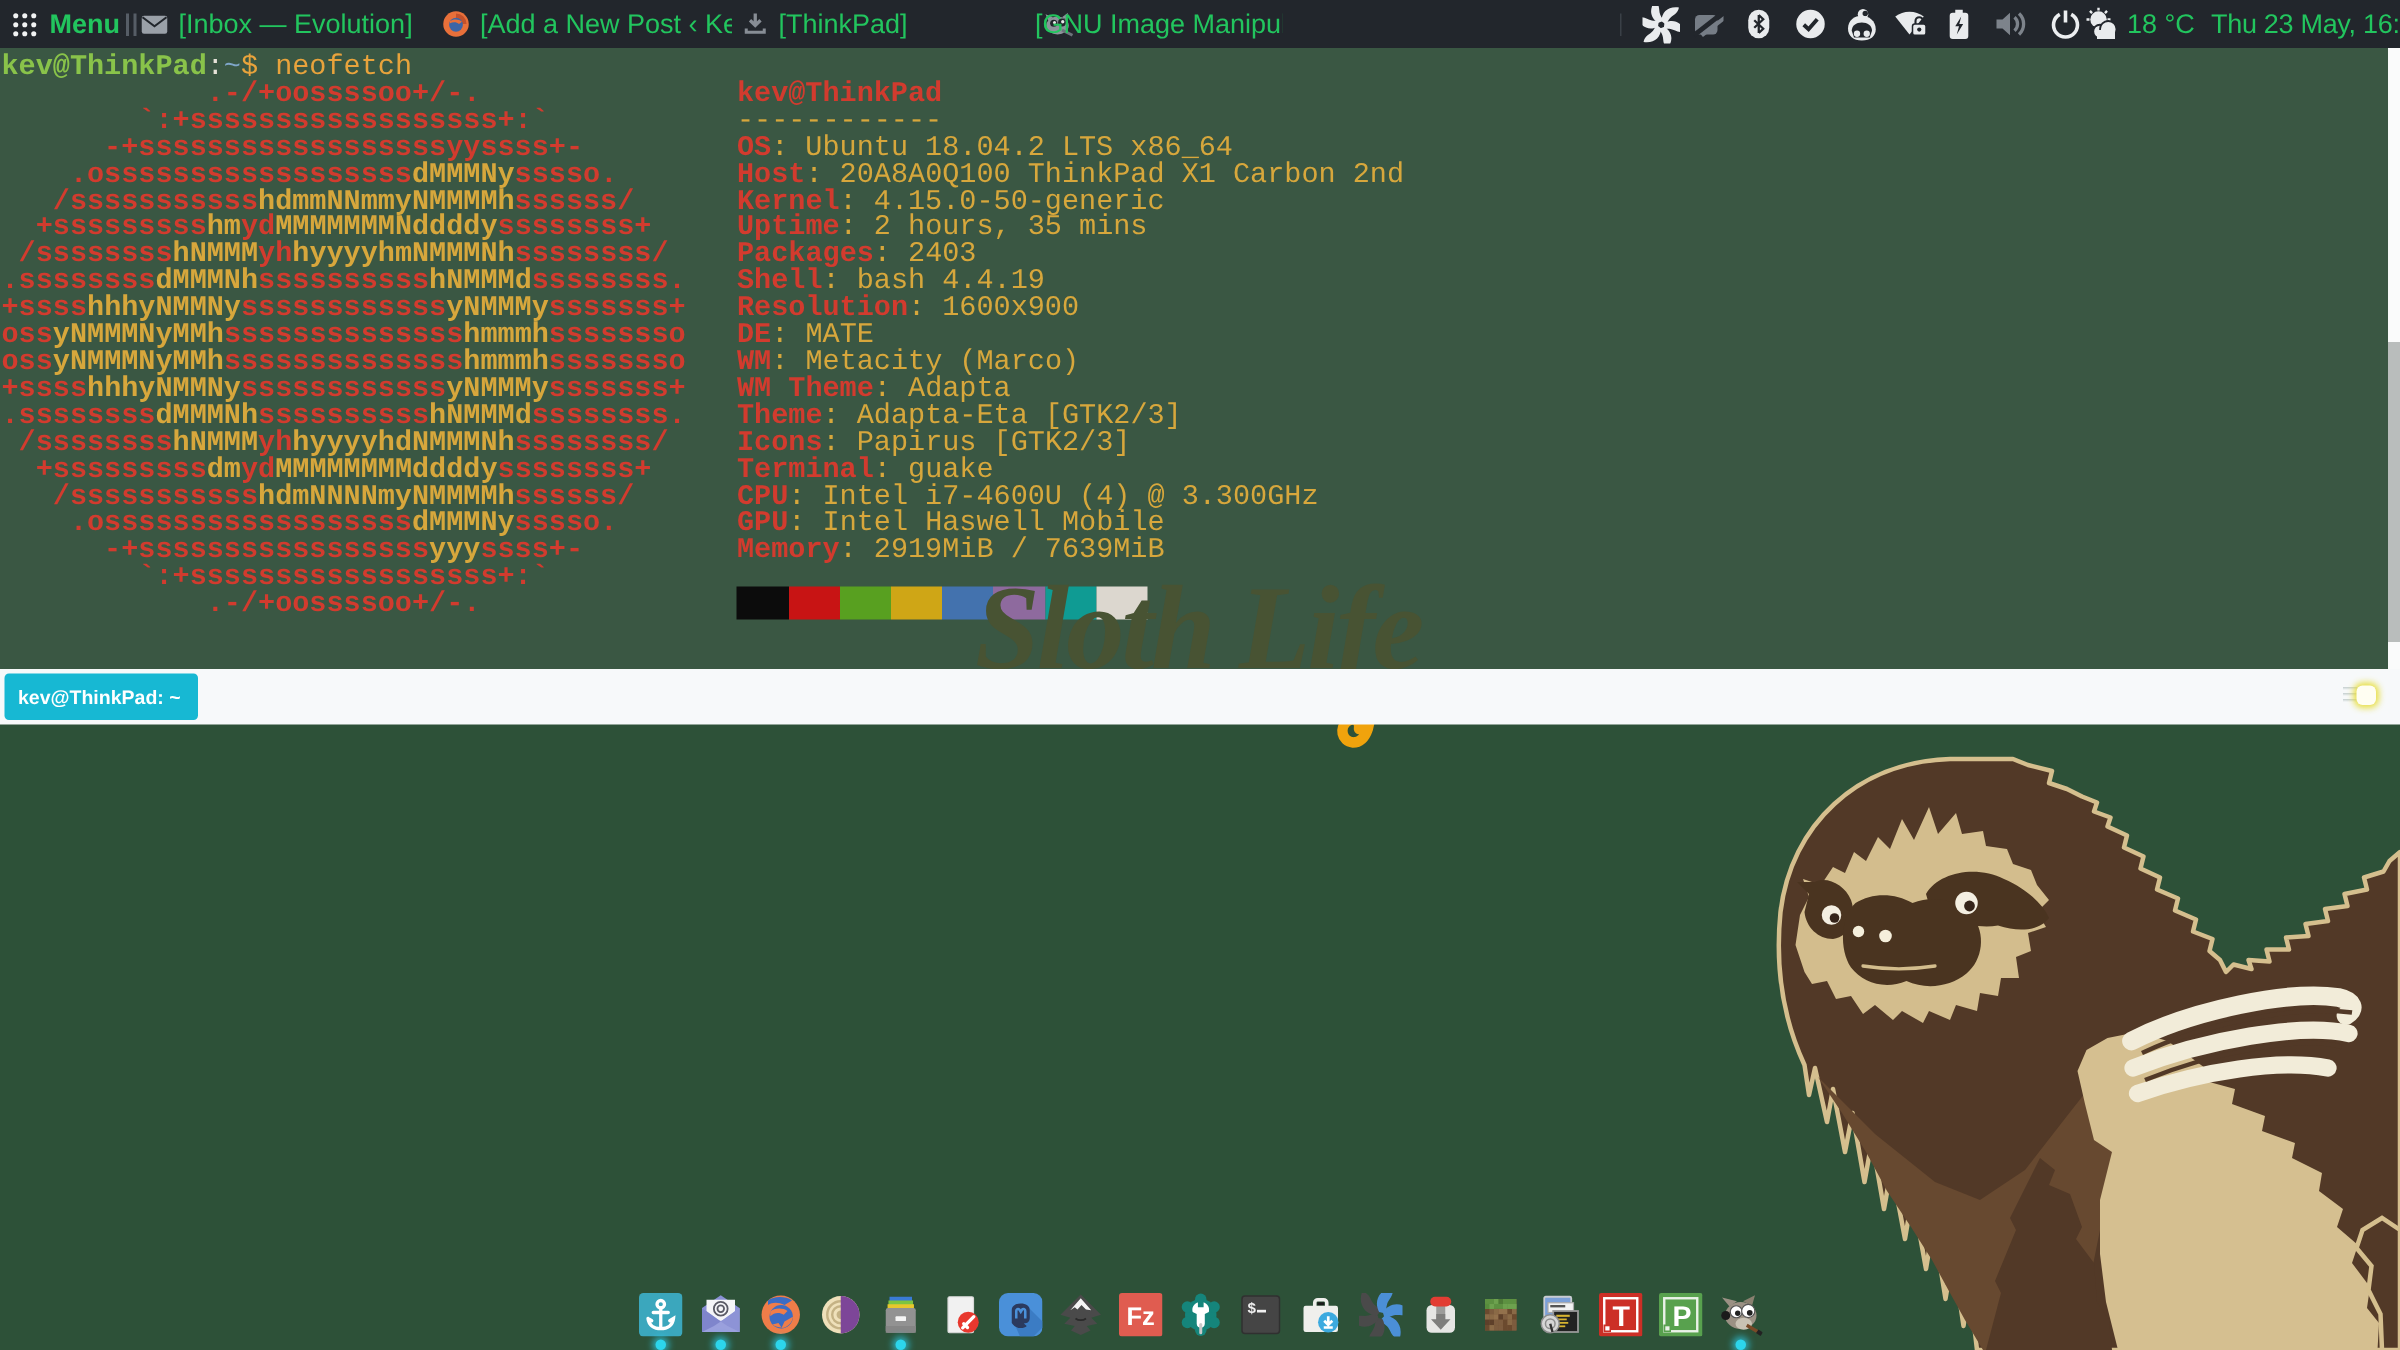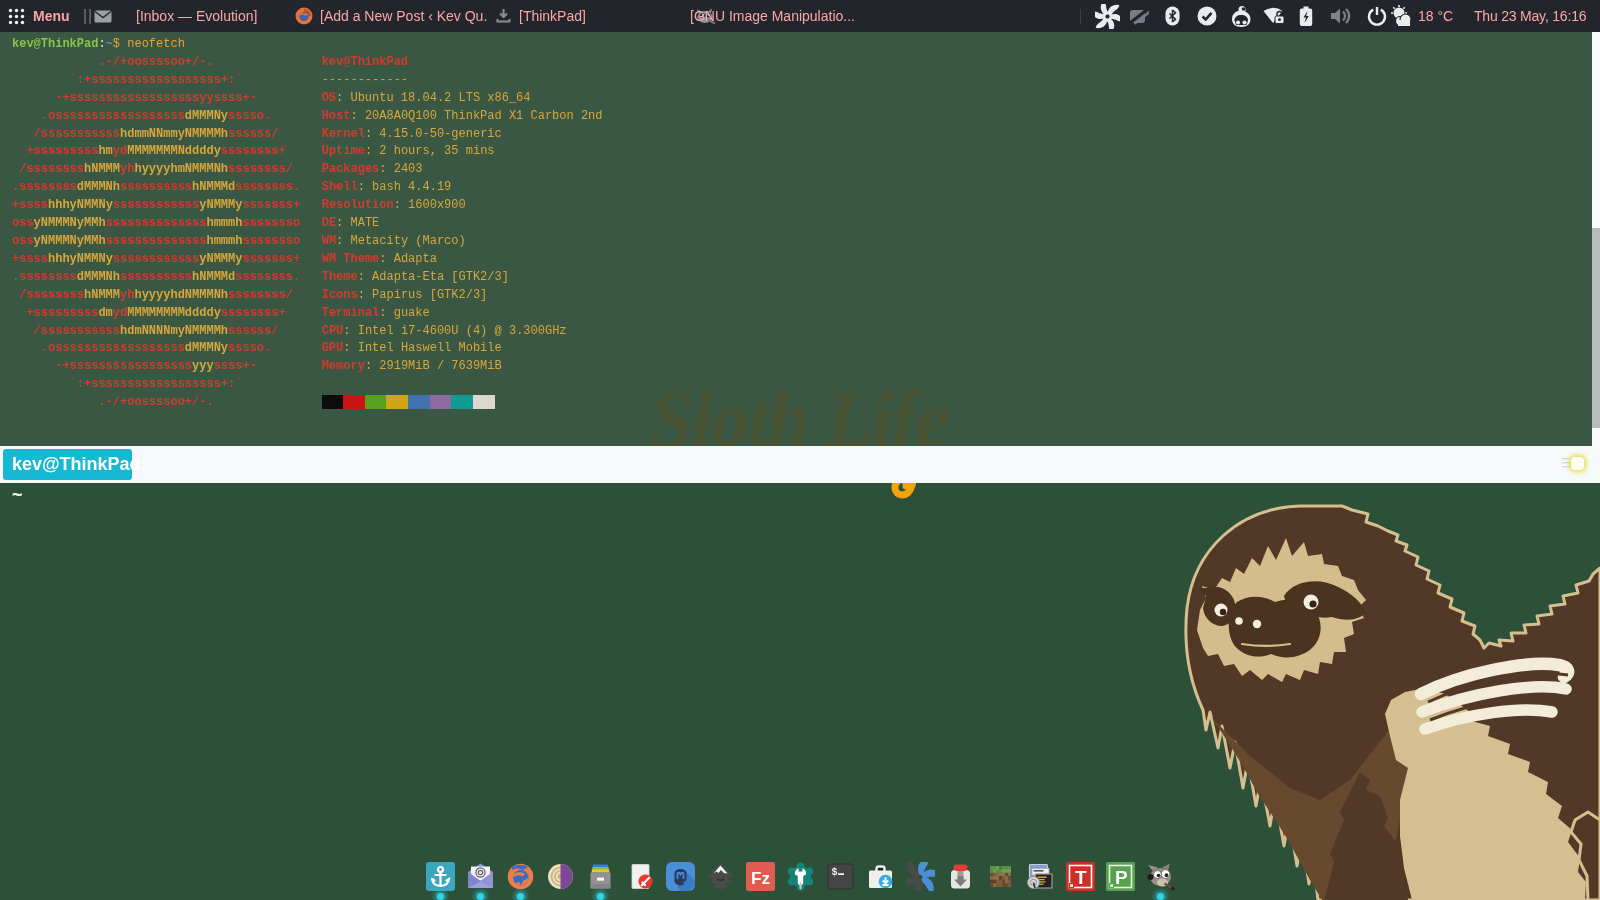--- a/index.html
+++ b/index.html
@@ -5,46 +5,46 @@
   background:#2d5138;font-family:"Liberation Sans",sans-serif}
 
 #slothlife{position:absolute;left:650px;top:374px;
   font-family:"Liberation Serif",serif;font-style:italic;font-weight:bold;
   font-size:80px;color:#485333;letter-spacing:-2px;white-space:nowrap;
   transform:scaleX(0.97);transform-origin:0 0}
 #wallsvg{position:absolute;left:0;top:0}
 
 #terminal{position:absolute;left:0;top:32px;width:1592px;height:414px;
   background:rgba(60,88,68,0.88)}
-#term{position:absolute;left:12px;top:4px;margin:0;
-  font-family:"Liberation Mono",monospace;font-size:12px;line-height:17.9px;
+#term{position:absolute;left:1px;top:4px;margin:0;
+  font-family:"Liberation Mono",monospace;font-size:19px;line-height:17.9px;
   color:#d7a73c;white-space:pre}
 #term .r{color:#d23b2e;font-weight:bold}
 #term .y{color:#d7a73c;font-weight:bold}
 #term .v{color:#d7a73c}
 #term .g{color:#89c34a;font-weight:bold}
 #term .w{color:#e6e2d8}
 #term .b{color:#7fa6c9}
 #term .o{color:#e8a33c}
 #term .cb{font-weight:normal}
 
 #sbtrack{position:absolute;left:1592px;top:32px;width:8px;height:414px;background:#fafbfb}
 #sbthumb{position:absolute;left:1592px;top:228px;width:8px;height:200px;background:#b9bdbc}
 
 #tabbar{position:absolute;left:0;top:446px;width:1600px;height:37px;background:#f7f9fa}
 #tab{position:absolute;left:3px;top:3px;width:129px;height:31px;background:#17b8d3;
-  border-radius:3px;color:#fff;font-size:18px;font-weight:bold;line-height:31px;
+  border-radius:3px;color:#fff;font-size:13px;font-weight:bold;line-height:31px;
   padding-left:9px;box-sizing:border-box}
 #bulb{position:absolute;left:1571px;top:11px;width:13px;height:13px;border-radius:4px;
   background:#fffef2;box-shadow:0 0 4px 2px rgba(230,220,45,0.9)}
 #bulbl{position:absolute;left:1562px;top:12px;width:10px;height:11px;
   background:repeating-linear-gradient(#9aa,transparent 2px,transparent 4px);opacity:.55}
 
 #panel{position:absolute;left:0;top:0;width:1600px;height:32px;background:#22262c}
-#panel .t{position:absolute;top:0;height:36px;line-height:32px;color:#fca5a5;font-size:14px;white-space:nowrap}
+#panel .t{position:absolute;top:0;height:36px;line-height:32px;color:#22c55e;font-size:18px;white-space:nowrap}
 #menu-label{left:33px;font-weight:bold;font-size:15px;color:#f3f4f5}
 #temp{font-weight:normal;color:#f0f2f4;font-size:14px}
 #clock{font-weight:normal;color:#ccd1d9;font-size:15px;letter-spacing:-0.2px}
 .psep{position:absolute;top:9px;width:2px;height:15px;background:#565d66}
 
 .dock{position:absolute;top:862px;width:29px;height:29px}
 .ind{position:absolute;top:893px;width:7px;height:7px;border-radius:50%;
   background:#2cd5ec;box-shadow:0 0 5px 2px rgba(44,205,235,.75)}
 </style></head><body>
 <div id="screen">
@@ -163,21 +163,21 @@
         <circle cx="8.5" cy="14.5" r="1.7" fill="#f2f3f4"></circle>
         <circle cx="14.5" cy="14.5" r="1.7" fill="#f2f3f4"></circle>
       </svg>
       <div class="t" id="menu-label">Menu</div>
       <div class="psep" style="left:84px"></div>
       <div class="psep" style="left:89px"></div>
       <svg style="position:absolute;left:94px;top:10px" width="18" height="13">
         <rect x="0.5" y="0.5" width="17" height="12" rx="1.5" fill="#9aa0a8"></rect>
         <path d="M1,1.5 L9,7.5 L17,1.5" stroke="#22262c" stroke-width="1.4" fill="none"></path>
       </svg>
-      <div class="t" style="left:136px">[Inbox — Evolution]</div>
+      <div class="t" style="left:119px">[Inbox — Evolution]</div>
       <svg style="position:absolute;left:295px;top:7px" width="18" height="18">
         <circle cx="9" cy="9" r="8.5" fill="#e8703a"></circle>
         <path d="M 9,2 A 7,7 0 0 1 16,9 L 12,9 A 4,4 0 0 0 9,5 Z" fill="#c2512c"></path>
         <circle cx="9" cy="9.5" r="4.6" fill="#3d65a6"></circle>
         <path d="M 5,7 C 7,5.5 11,5.5 13,7.5 L 11,9 C 9.5,7.5 7,7.5 5,8.5 Z" fill="#e8703a"></path>
       </svg>
       <div class="t" style="left:320px;width:168px;overflow:hidden">[Add a New Post ‹ Kev Qu...</div>
       <svg style="position:absolute;left:496px;top:8px" width="15" height="16">
         <path d="M7.5,1 V8 M4,5.5 L7.5,9 L11,5.5" stroke="#878d95" stroke-width="2.2" fill="none"></path>
         <path d="M1.5,11 V13.5 H13.5 V11" stroke="#878d95" stroke-width="2" fill="none"></path>

